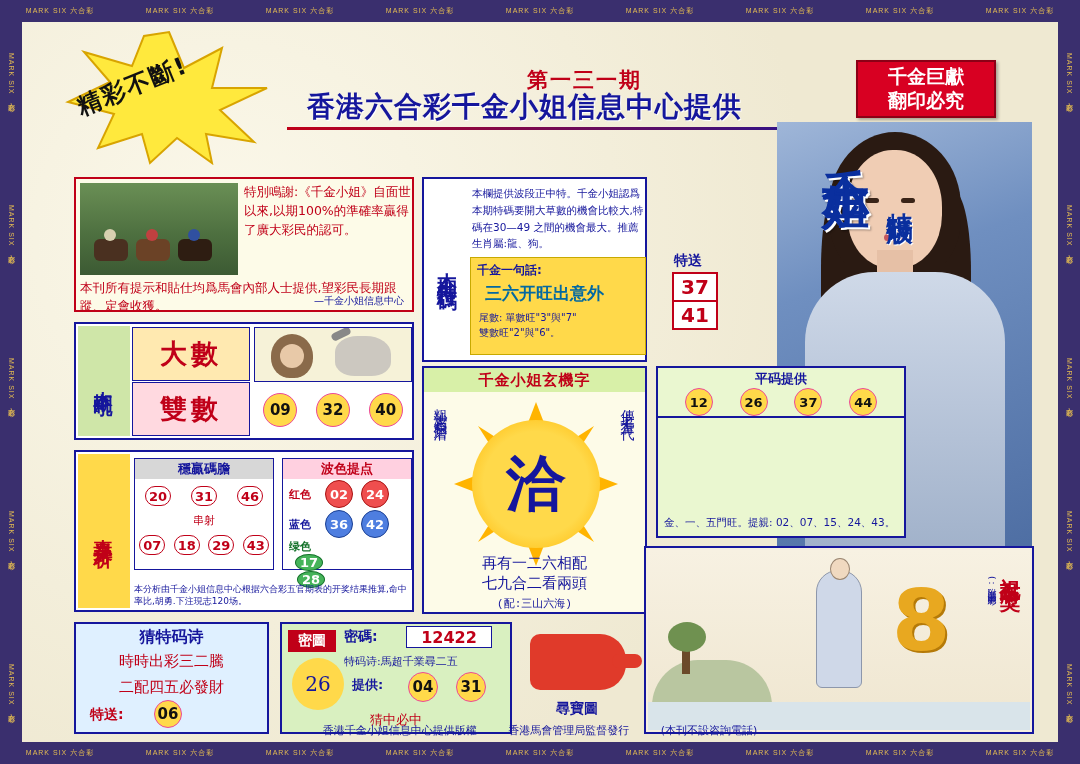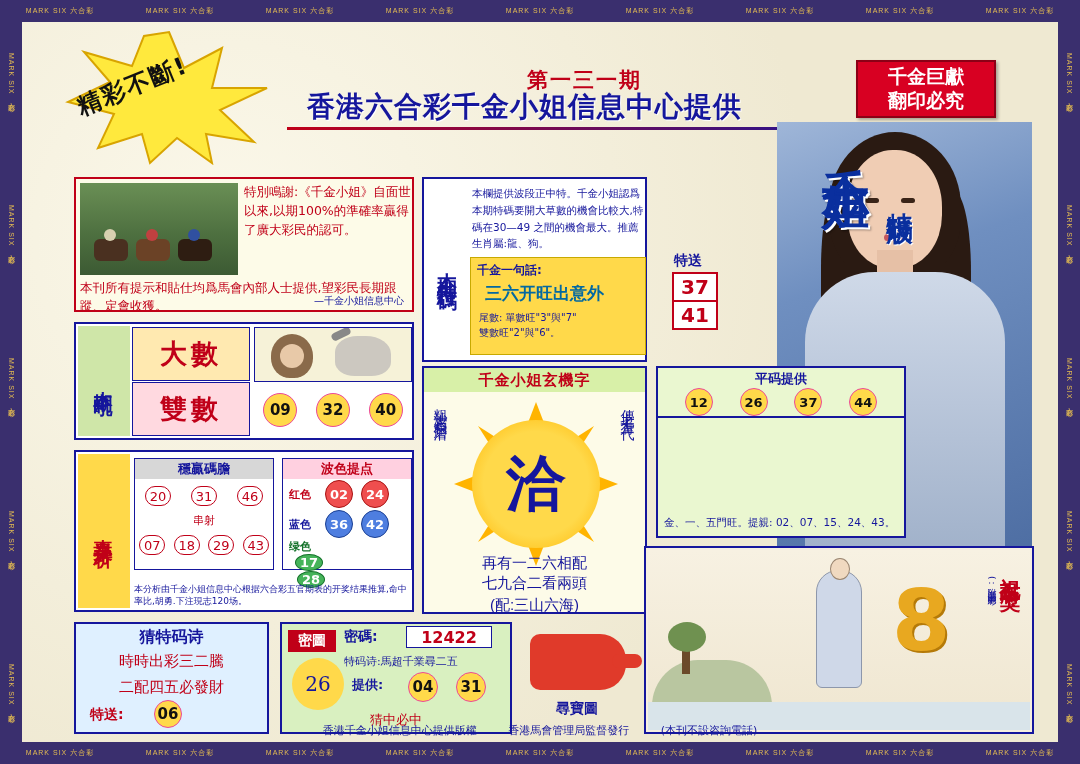--- a/index.html
+++ b/index.html
@@ -290,21 +290,21 @@
   .xj-left {
     position:absolute; left:8px; top:30px; height:150px; font-size:14px; color:#15169c;
     writing-mode:vertical-rl; font-family:"DejaVu Sans", serif; letter-spacing:3px;
   }
   .xj-right {
     position:absolute; right:8px; top:30px; height:150px; font-size:14px; color:#15169c;
     writing-mode:vertical-rl; font-family:"DejaVu Sans", serif; letter-spacing:3px;
   }
   .xj-b1 { position:absolute; left:0; right:0; top:186px; text-align:center; font-size:15px; color:#15169c; font-family:"DejaVu Sans",serif;}
   .xj-b2 { position:absolute; left:0; right:0; top:206px; text-align:center; font-size:15px; color:#15169c; font-family:"DejaVu Sans",serif;}
-  .xj-b3 { position:absolute; left:0; right:0; top:228px; text-align:center; font-size:15px; color:#15169c; font-family:Liberation Sans, sans-serif;}
+  .xj-b3 { position:absolute; left:0; right:0; top:228px; text-align:center; font-size:11px; color:#15169c; font-family:Liberation Mono, monospace;}
 
   
   .pingma { left:634px; top:344px; width:250px; height:52px; background:#eaf7d0; border:2px solid #15169c;}
   .pm-title { position:absolute; left:0; right:0; top:2px; text-align:center; font-size:13px; font-weight:bold; color:#15169c; font-family:"DejaVu Sans",sans-serif;}
   .pm-balls { position:absolute; left:0; right:0; top:20px; display:flex; justify-content:space-evenly; }
   .pingma-body { left:634px; top:396px; width:250px; height:120px; background:#eaf7d0; border:2px solid #15169c; border-top:none;}
   .pm-note { position:absolute; left:6px; bottom:6px; width:238px; font-size:10.5px; color:#15169c; font-family:"DejaVu Sans",sans-serif;}
 
   
   .poem { left:52px; top:600px; width:195px; height:112px; background:#dff0ff; border:2px solid #15169c;}
@@ -376,21 +376,21 @@
   
   .footer {
     position:absolute; left:0; right:0; bottom:26px;
     text-align:center; font-size:11px; color:#15169c;
     font-family:"DejaVu Sans", sans-serif;
   }
   .footer span { margin:0 14px; }
 
   .num-strip { display:flex; justify-content:space-around; align-items:center; height:100%; }
   .num-strip .n {
-    font-size:13px; font-weight:normal; color:#c00018; font-family:"DejaVu Sans",sans-serif;
+    font-size:13px; font-weight:bold; color:#c00018; font-family:"DejaVu Sans",sans-serif;
     width:26px; height:20px; border:1px solid #c00018; border-radius:10px;
     display:flex; align-items:center; justify-content:center; background:#fff;
   }
   .chuanshe { position:absolute; left:0; right:0; text-align:center; font-size:11px; color:#c00018; font-family:"DejaVu Sans",serif;}
   .colorlabel { font-size:11px; font-weight:bold; font-family:"DejaVu Sans",sans-serif; }
 </style>
 </head>
 <body>
 
 <div class="page">

